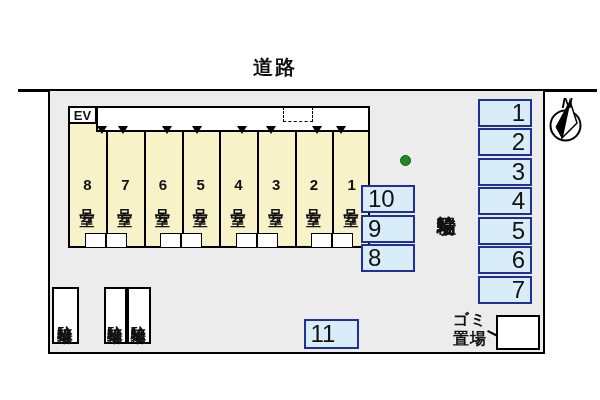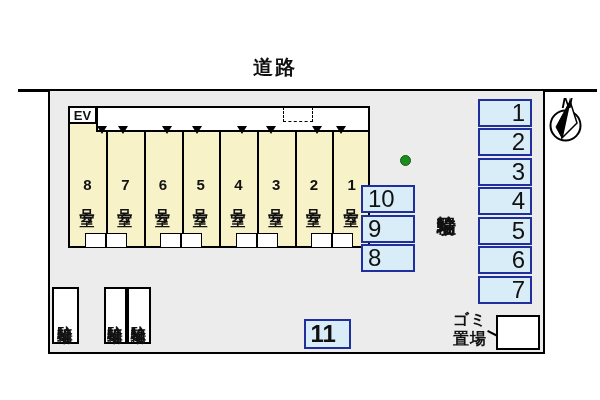--- a/index.html
+++ b/index.html
@@ -28,21 +28,21 @@
   
   .pcol{display:flex;flex-direction:column;gap:1.5px;box-sizing:border-box;}
   .pbox{background:var(--parking-fill,#d9edf8);border:2px solid var(--parking-border,#1f2f9e);box-sizing:border-box;
     display:flex;align-items:center;font-size:24px;line-height:1;flex:1;}
   .pbox.numleft{justify-content:flex-start;padding-left:5px;}
   .pbox.numright{justify-content:flex-end;padding-right:5px;}
   .pcol-right{left:478px;top:98.5px;width:54px;height:203px;}
   .pcol-mid{left:361px;top:185px;width:54px;height:87px;}
   .pcol-low{left:189.5px;top:285px;width:55px;height:59px;gap:0;}
   .pcol-low .pbox + .pbox{margin-top:-2px;}
-  .p11{left:303.5px;top:319px;width:47px;height:30px;font-weight:bold;}
+  .p11{left:303.5px;top:319px;width:55px;height:30px;}
   
   .bike-box{top:287px;height:57px;background:#fff;border:2px solid #000;box-sizing:border-box;
     display:flex;align-items:center;justify-content:center;}
   .bike-box span{writing-mode:vertical-rl;text-orientation:upright;font-size:15px;font-weight:bold;letter-spacing:2px;line-height:1;}
   .bike-free{left:435px;top:200px;width:24px;height:64px;display:flex;justify-content:center;}
   .bike-free span{writing-mode:vertical-rl;text-orientation:upright;font-size:19px;font-weight:bold;letter-spacing:1px;line-height:1;}
   
   .garbage-text{left:449px;top:310px;width:42px;text-align:center;font-size:16px;font-weight:bold;line-height:19px;letter-spacing:1px;}
   .garbage-line{left:488px;top:330px;width:14px;height:2px;background:#000;transform:rotate(27deg);transform-origin:left top;}
   .garbage-box{left:495.5px;top:315px;width:44px;height:35px;background:#fff;border:2px solid #000;box-sizing:border-box;}

